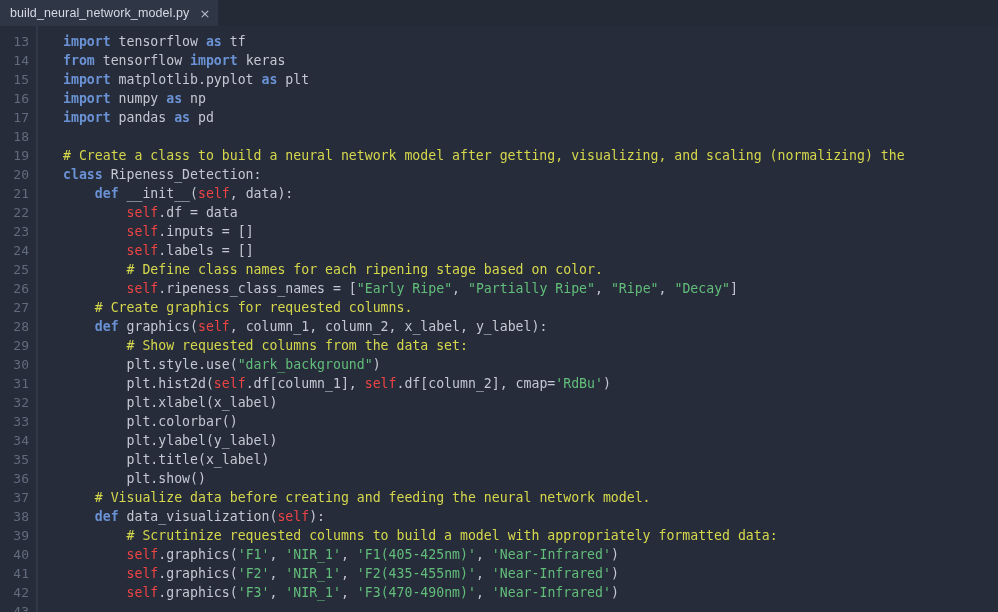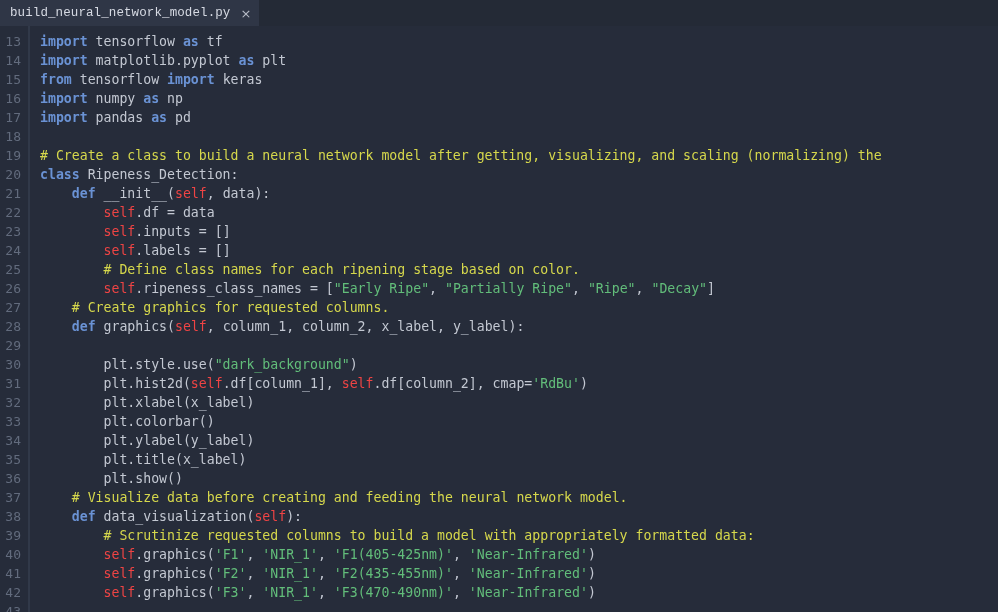--- a/index.html
+++ b/index.html
@@ -35,21 +35,21 @@
     display: flex;
     align-items: center;
     background: #2f3646;
     padding: 0 7px 0 10px;
     height: 26px;
     box-sizing: border-box;
     cursor: default;
     border-right: 1px solid #242a36;
   }
   .tab-label {
-    font-family: Liberation Mono, monospace;
+    font-family: Liberation Sans, sans-serif;
     font-size: 12.5px;
     color: #d6dae3;
     white-space: nowrap;
     letter-spacing: 0.1px;
   }
   .tab-close {
     font-family: "DejaVu Sans", sans-serif;
     font-size: 13px;
     color: #b8bdc8;
     margin-left: 9px;
@@ -64,21 +64,21 @@
 
   
   .editor {
     flex: 1 1 auto;
     position: relative;
     display: flex;
     background: #262c3a;
     overflow: hidden;
   }
   .gutter {
-    width: 30px;
+    width: 38px;
     flex: none;
     background: #262c3a;
     box-sizing: border-box;
     padding-top: 6px;
     border-right: 2px solid #313949;
   }
   .gutter-line {
     height: 19px;
     line-height: 19px;
     font-family: "DejaVu Sans Mono", monospace;
@@ -97,20 +97,21 @@
     position: relative;
   }
   .code-line {
     height: 19px;
     line-height: 19px;
     font-family: "DejaVu Sans Mono", monospace;
     font-size: 13.2px;
     white-space: pre;
     color: #c3c8d2;
     letter-spacing: 0px;
+    margin-left: 15px;
   }
 
   
   .t-kw   { color: #6a92d4; font-weight: bold; }
   .t-com  { color: #d6d84c; }
   .t-str  { color: #62bd7a; }
   .t-self { color: #ef4444; }
   .t-plain{ color: #c3c8d2; }
 </style>
 </head>
@@ -155,36 +156,36 @@
         <div class="gutter-line">37</div>
         <div class="gutter-line">38</div>
         <div class="gutter-line">39</div>
         <div class="gutter-line">40</div>
         <div class="gutter-line">41</div>
         <div class="gutter-line">42</div>
         <div class="gutter-line">43</div>
       </div>
     <div class="code-area" id="code-area">
         <div class="code-line"><span class="t-kw">import</span><span class="t-plain"> tensorflow </span><span class="t-kw">as</span><span class="t-plain"> tf</span></div>
+        <div class="code-line"><span class="t-kw">from</span><span class="t-plain"> tensorflow </span><span class="t-kw">import</span><span class="t-plain"> keras</span></div>
         <div class="code-line"><span class="t-kw">import</span><span class="t-plain"> matplotlib.pyplot </span><span class="t-kw">as</span><span class="t-plain"> plt</span></div>
-        <div class="code-line"><span class="t-kw">from</span><span class="t-plain"> tensorflow </span><span class="t-kw">import</span><span class="t-plain"> keras</span></div>
         <div class="code-line"><span class="t-kw">import</span><span class="t-plain"> numpy </span><span class="t-kw">as</span><span class="t-plain"> np</span></div>
         <div class="code-line"><span class="t-kw">import</span><span class="t-plain"> pandas </span><span class="t-kw">as</span><span class="t-plain"> pd</span></div>
         <div class="code-line">&nbsp;</div>
         <div class="code-line"><span class="t-com"># Create a class to build a neural network model after getting, visualizing, and scaling (normalizing) the</span></div>
         <div class="code-line"><span class="t-kw">class</span><span class="t-plain"> Ripeness_Detection:</span></div>
         <div class="code-line"><span class="t-plain">    </span><span class="t-kw">def</span><span class="t-plain"> __init__(</span><span class="t-self">self</span><span class="t-plain">, data):</span></div>
         <div class="code-line"><span class="t-plain">        </span><span class="t-self">self</span><span class="t-plain">.df = data</span></div>
         <div class="code-line"><span class="t-plain">        </span><span class="t-self">self</span><span class="t-plain">.inputs = []</span></div>
         <div class="code-line"><span class="t-plain">        </span><span class="t-self">self</span><span class="t-plain">.labels = []</span></div>
         <div class="code-line"><span class="t-plain">        </span><span class="t-com"># Define class names for each ripening stage based on color.</span></div>
         <div class="code-line"><span class="t-plain">        </span><span class="t-self">self</span><span class="t-plain">.ripeness_class_names = [</span><span class="t-str">"Early Ripe"</span><span class="t-plain">, </span><span class="t-str">"Partially Ripe"</span><span class="t-plain">, </span><span class="t-str">"Ripe"</span><span class="t-plain">, </span><span class="t-str">"Decay"</span><span class="t-plain">]</span></div>
         <div class="code-line"><span class="t-plain">    </span><span class="t-com"># Create graphics for requested columns.</span></div>
         <div class="code-line"><span class="t-plain">    </span><span class="t-kw">def</span><span class="t-plain"> graphics(</span><span class="t-self">self</span><span class="t-plain">, column_1, column_2, x_label, y_label):</span></div>
-        <div class="code-line"><span class="t-plain">        </span></div>
+        <div class="code-line"><span class="t-plain">        </span><span class="t-com"># Show requested columns from the data set:</span></div>
         <div class="code-line"><span class="t-plain">        plt.style.use(</span><span class="t-str">"dark_background"</span><span class="t-plain">)</span></div>
         <div class="code-line"><span class="t-plain">        plt.hist2d(</span><span class="t-self">self</span><span class="t-plain">.df[column_1], </span><span class="t-self">self</span><span class="t-plain">.df[column_2], cmap=</span><span class="t-str">'RdBu'</span><span class="t-plain">)</span></div>
         <div class="code-line"><span class="t-plain">        plt.xlabel(x_label)</span></div>
         <div class="code-line"><span class="t-plain">        plt.colorbar()</span></div>
         <div class="code-line"><span class="t-plain">        plt.ylabel(y_label)</span></div>
         <div class="code-line"><span class="t-plain">        plt.title(x_label)</span></div>
         <div class="code-line"><span class="t-plain">        plt.show()</span></div>
         <div class="code-line"><span class="t-plain">    </span><span class="t-com"># Visualize data before creating and feeding the neural network model.</span></div>
         <div class="code-line"><span class="t-plain">    </span><span class="t-kw">def</span><span class="t-plain"> data_visualization(</span><span class="t-self">self</span><span class="t-plain">):</span></div>
         <div class="code-line"><span class="t-plain">        </span><span class="t-com"># Scrutinize requested columns to build a model with appropriately formatted data:</span></div>

